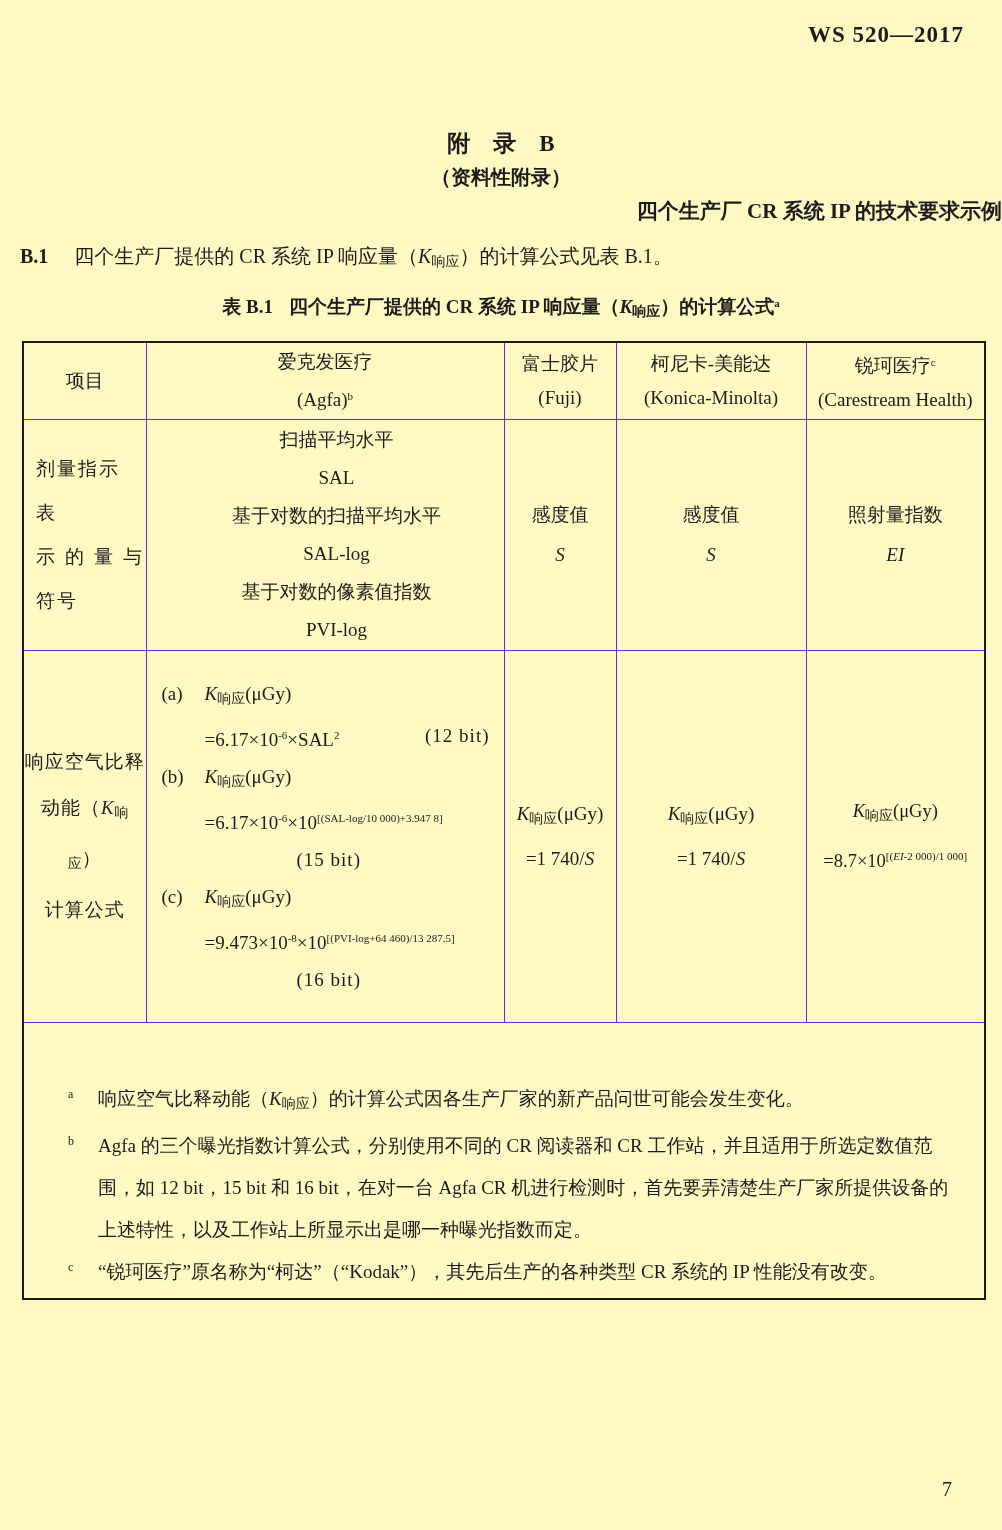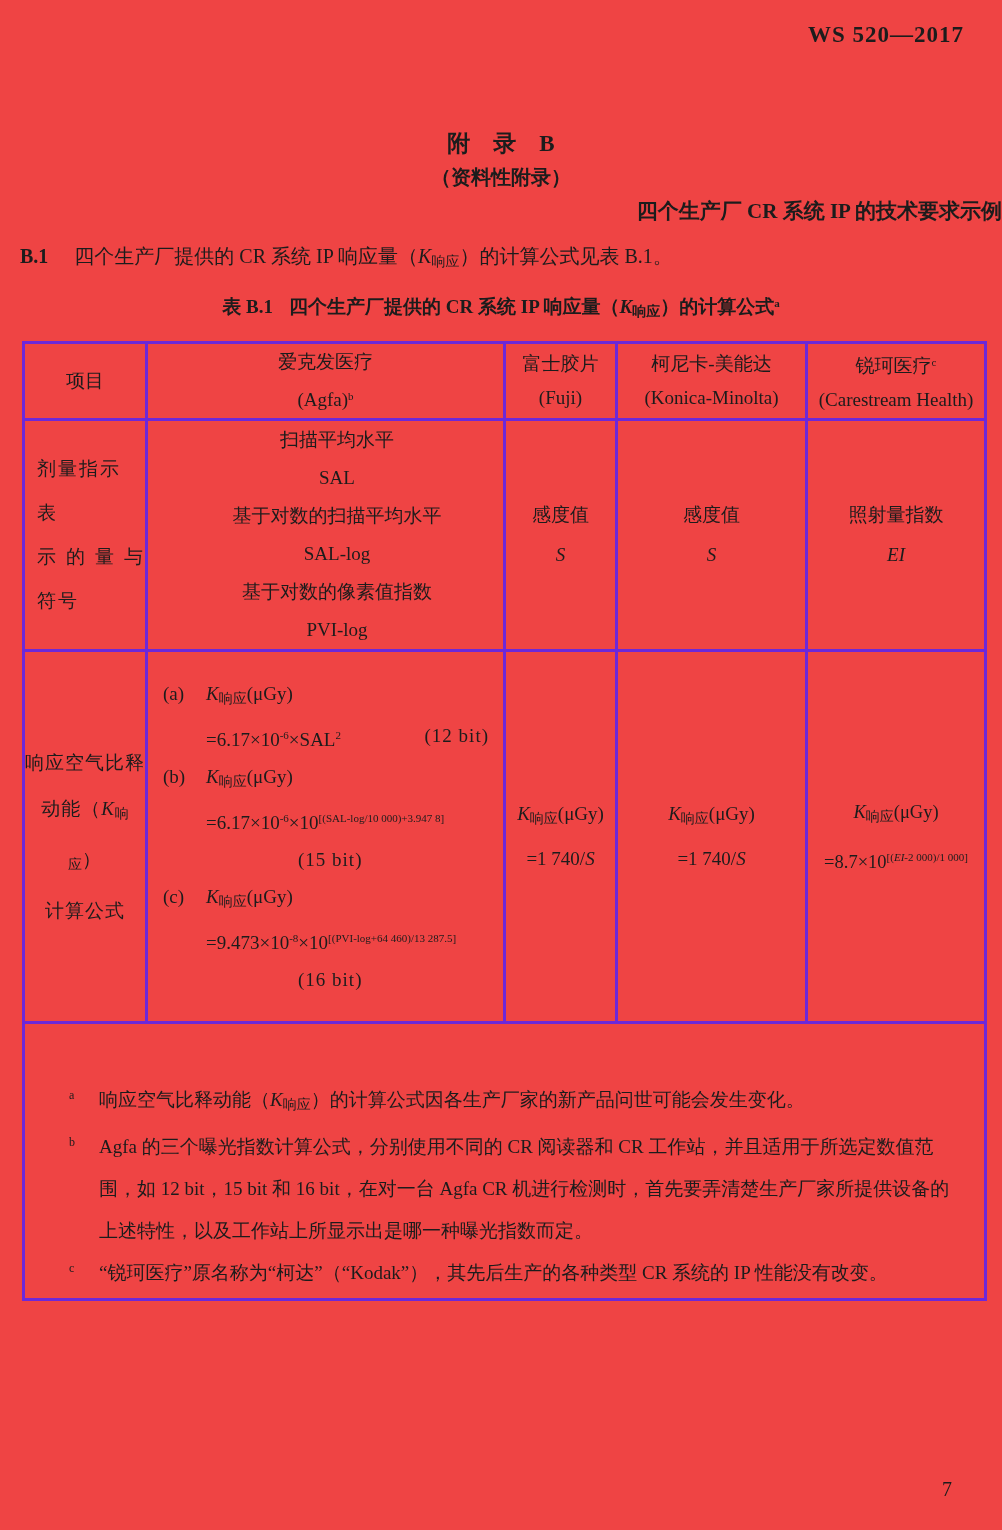--- a/index.html
+++ b/index.html
@@ -1,20 +1,20 @@
 <!DOCTYPE html>
 <html><head>
 <meta charset="utf-8">
 <style>
   * { margin: 0; padding: 0; box-sizing: border-box; }
   body { background: #ffffff; }
   .page {
     position: relative;
     width: 1002px; height: 1530px;
-    background: #ef4444;
+    background: #fef9c3;
     color: #1c1c1c;
     font-family: "Liberation Serif", "DejaVu Serif", serif;
     overflow: hidden;
   }
   .doc-code {
     position: absolute; top: 22px; right: 38px;
     font-size: 23px; font-weight: bold; letter-spacing: 1px;
   }
   .title-appendix {
     position: absolute; top: 128px; left: 0; width: 100%;
@@ -42,21 +42,21 @@
   sup { font-size: 11px; vertical-align: 7px; letter-spacing: 0; }
   .caption sup, .hdr sup { font-size: 11px; vertical-align: 6px; }
   i { font-style: italic; font-family: "Liberation Serif", "DejaVu Serif", serif; }
 
   table.req {
     position: absolute; top: 341px; left: 22px;
     width: 962px; border-collapse: collapse; table-layout: fixed;
     border: 2px solid #1b1b1b;
     font-size: 19px;
   }
-  table.req td { border: 3px solid #6d28d9; vertical-align: middle; }
+  table.req td { border: 1px solid #6d28d9; vertical-align: middle; }
   col.c1 { width: 123px; } col.c2 { width: 358px; }
   col.c3 { width: 112px; } col.c4 { width: 190px; } col.c5 { width: 179px; }
 
   tr.hdr-row { height: 77px; }
   td.hdr { text-align: center; line-height: 34px; }
   tr.ind-row { height: 231px; }
   tr.frm-row { height: 372px; }
   tr.fn-row  { height: 277px; }
 
   td.row-label { padding: 0 12px; }

